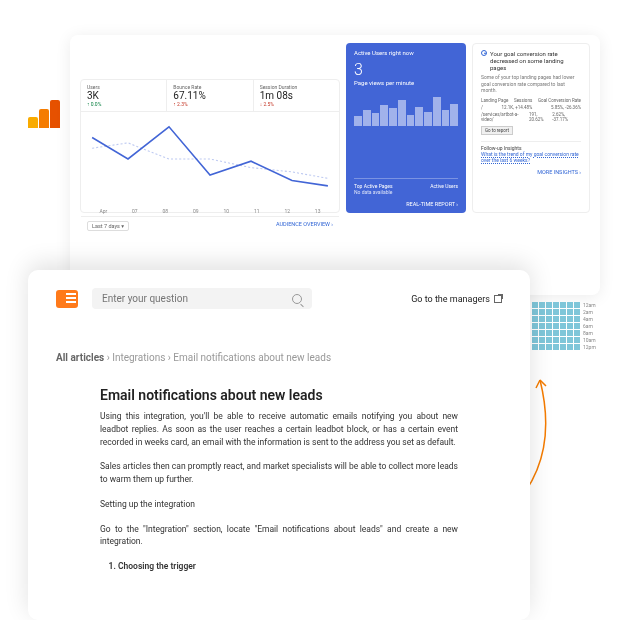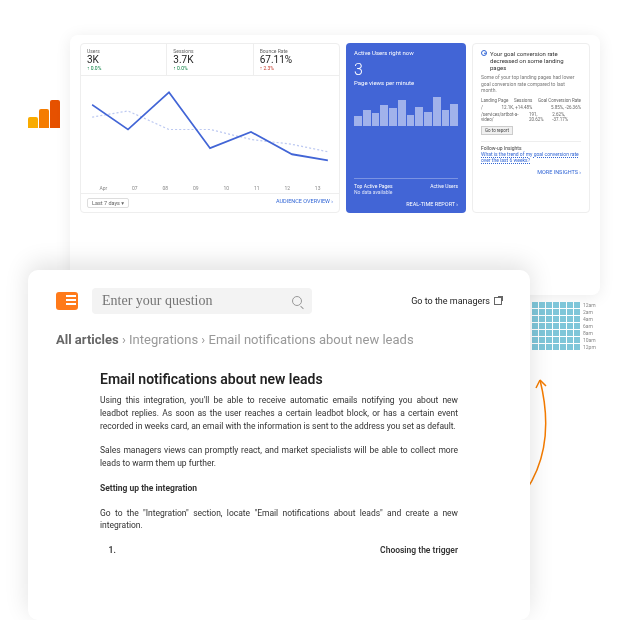--- a/index.html
+++ b/index.html
@@ -3,21 +3,21 @@
 <meta charset="utf-8">
 <style>
 *{margin:0;padding:0;box-sizing:border-box;font-family:-apple-system,BlinkMacSystemFont,"Segoe UI",Roboto,sans-serif;}
 body{width:620px;height:620px;background:#fff;position:relative;overflow:hidden;}
 .analytics-card{position:absolute;top:35px;left:70px;right:20px;height:260px;background:#fff;border-radius:8px;box-shadow:0 2px 16px rgba(0,0,0,.08);padding:8px 10px;display:flex;flex-direction:column;}
 .analytics-logo{position:absolute;top:100px;left:28px;width:32px;height:28px;}
 .alogo-bar1{position:absolute;bottom:0;left:0;width:10px;height:11px;background:#f9ab00;border-radius:2px 2px 0 0;}
 .alogo-bar2{position:absolute;bottom:0;left:11px;width:10px;height:19px;background:#f57c00;border-radius:2px 2px 0 0;}
 .alogo-bar3{position:absolute;bottom:0;left:22px;width:10px;height:28px;background:#e65100;border-radius:2px 2px 0 0;}
 .stat-row{display:flex;height:170px;gap:6px;}
-.white-panel{flex:0 0 260px;display:flex;flex-direction:column;border:1px solid #eee;border-radius:4px;}
+.white-panel{flex:0 0 260px;display:flex;flex-direction:column;border:1px solid #eee;border-radius:4px;margin-top:36px;}
 .stat-headers{display:flex;border-bottom:1px solid #eee;}
 .shdr{flex:1;padding:4px 6px;border-right:1px solid #eee;}
 .shdr:last-child{border-right:0;}
 .shdr .lbl{font-size:5px;color:#666;}
 .shdr .val{font-size:10px;color:#222;font-weight:400;}
 .shdr .pct{font-size:5px;}
 .pct.down{color:#c53929;}
 .pct.up{color:#0b8043;}
 .sparkline{flex:1;position:relative;padding:4px 6px;}
 .sparkline svg{width:100%;height:100%;}
@@ -48,34 +48,34 @@
 .heat-hours .hlbl{font-size:5px;color:#888;margin-left:2px;}
 .arrow{position:absolute;top:370px;right:50px;width:100px;height:140px;pointer-events:none;}
 .arrow svg{width:100%;height:100%;}
 
 .article-card{position:absolute;top:270px;left:28px;right:90px;bottom:0;background:#fff;border-radius:10px;box-shadow:0 -6px 24px rgba(0,0,0,.12);padding:18px 28px;display:flex;flex-direction:column;overflow:hidden;}
 .art-top{display:flex;align-items:center;gap:14px;margin-bottom:18px;}
 .art-logo{width:22px;height:18px;position:relative;flex-shrink:0;}
 .art-logo::before{content:"";position:absolute;inset:0;background:linear-gradient(#ff7a1a,#ff7a1a);border-radius:3px;}
 .art-logo::after{content:"";position:absolute;right:2px;top:3px;width:10px;height:2px;background:#fff;box-shadow:0 4px 0 #fff,0 8px 0 #fff;}
 .search-wrap{flex:1;max-width:220px;background:#f3f3f3;border-radius:4px;display:flex;align-items:center;padding:5px 10px;font-size:9px;color:#999;}
-.search-wrap input{flex:1;border:0;background:transparent;font-size:14px;outline:none;font-family:Liberation Serif, serif;}
+.search-wrap input{flex:1;border:0;background:transparent;font-size:10px;outline:none;}
 .search-wrap .mag{width:10px;height:10px;border:1px solid #999;border-radius:50%;position:relative;}
 .search-wrap .mag::after{content:"";position:absolute;bottom:-3px;right:-3px;width:4px;height:1px;background:#999;transform:rotate(45deg);}
 .go-site{margin-left:auto;font-size:9px;color:#222;display:flex;align-items:center;gap:4px;}
 .ext-icon{width:8px;height:8px;border:1px solid #666;position:relative;}
 .ext-icon::after{content:"";position:absolute;top:-2px;right:-2px;width:4px;height:4px;border-top:1px solid #666;border-right:1px solid #666;}
-.breadcrumb{font-size:13px;color:#666;margin-bottom:22px;}
+.breadcrumb{font-size:10px;color:#666;margin-bottom:22px;margin-top:25px;}
 .breadcrumb span{color:#999;}
 .article-body{padding:0 44px;font-size:9px;color:#333;line-height:1.5;}
 .article-body h1{font-size:14px;font-weight:600;color:#222;margin-bottom:4px;}
 .article-body .sub{font-size:9px;color:#888;margin-bottom:16px;}
 .article-body p{margin-bottom:12px;text-align:justify;font-size:8.5px;}
-.article-body strong{font-weight:700;}
-.article-body ol{padding-left:18px;margin-bottom:8px;text-align:right;}
+.article-body strong{font-weight:400;}
+.article-body ol{padding-left:18px;margin-bottom:8px;}
 .article-body li{font-size:8.5px;font-weight:600;margin-bottom:4px;}
 </style>
 </head>
 <body>
 
 <div class="analytics-logo">
   <div class="alogo-bar1"></div>
     <div class="alogo-bar2"></div>
     <div class="alogo-bar3"></div>
 </div>
@@ -83,28 +83,28 @@
 <div class="analytics-card">
   <div class="stat-row">
     <div class="white-panel">
       <div class="stat-headers">
         <div class="shdr">
             <div class="lbl">Users</div>
             <div class="val">3K</div>
             <div class="pct up">↑ 0.0%</div>
           </div>
         <div class="shdr">
-            <div class="lbl">Sessions</div>
-            <div class="val">3.7K</div>
-            <div class="pct up">↑ 0.0%</div>
-          </div>
-        <div class="shdr">
             <div class="lbl">Bounce Rate</div>
             <div class="val">67.11%</div>
             <div class="pct down">↑ 2.3%</div>
+          </div>
+        <div class="shdr">
+            <div class="lbl">Session Duration</div>
+            <div class="val">1m 08s</div>
+            <div class="pct down">↓ 2.5%</div>
           </div>
       </div>
       <div class="sparkline">
         <svg viewBox="0 0 240 80" preserveAspectRatio="none">
           <polyline points="5,20 40,40 80,10 120,55 160,42 200,60 235,65" fill="none" stroke="#4265d6" stroke-width="1.5"></polyline>
           <polyline points="5,30 40,25 80,40 120,40 160,48 200,52 235,58" fill="none" stroke="#4265d6" stroke-width="1" stroke-opacity="0.35" stroke-dasharray="2 2"></polyline>
         </svg>
       </div>
       <div class="axis-labels">
         <span>Apr</span>
@@ -288,21 +288,21 @@
     </div>
   </div>
   <div class="breadcrumb">
     <strong>All articles</strong> <span>›</span>
     <span>Integrations</span> <span>›</span>
     <span>Email notifications about new leads</span>
   </div>
   <div class="article-body">
     <h1>Email notifications about new leads</h1>
     <p>Using this integration, you'll be able to receive automatic emails notifying you about new leadbot replies. As soon as the user reaches a certain leadbot block, or has a certain event recorded in weeks card, an email with the information is sent to the address you set as default.</p>
-    <p>Sales managers views can promptly react, and market specialists will be able to collect more leads to warm them up further.</p>
+    <p>Sales articles then can promptly react, and market specialists will be able to collect more leads to warm them up further.</p>
     <p><strong>Setting up the integration</strong></p>
     <p>Go to the "Integration" section, locate "Email notifications about leads" and create a new integration.</p>
     <ol>
         <li>Choosing the trigger</li>
       </ol>
 
   </div>
 </div>
 
 </body></html>

